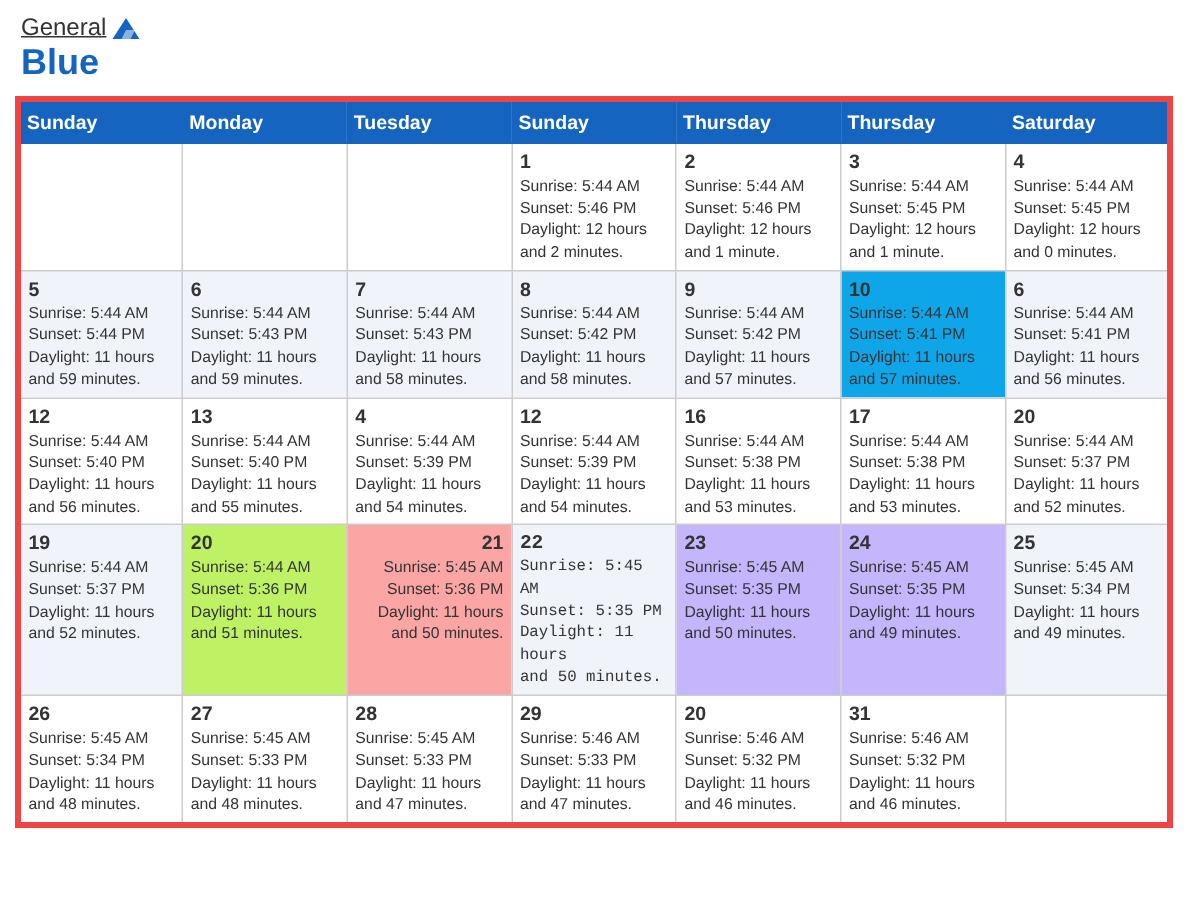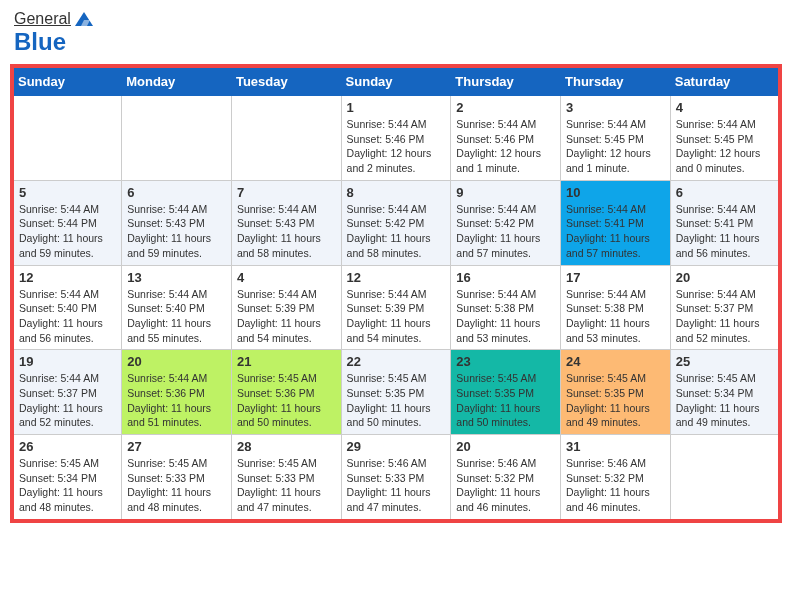--- a/index.html
+++ b/index.html
@@ -256,42 +256,42 @@
 Daylight: 11 hours
 and 52 minutes.</div>
         </td>
         <td style="background: #bef264;">
           <span class="day-num">20</span>
           <div class="day-info" style="white-space: pre-line;">Sunrise: 5:44 AM
 Sunset: 5:36 PM
 Daylight: 11 hours
 and 51 minutes.</div>
         </td>
-        <td style="background: #bef264;">
+        <td style="background: #fca5a5; text-align: right;">
           <span class="day-num">21</span>
           <div class="day-info" style="white-space: pre-line;">Sunrise: 5:45 AM
 Sunset: 5:36 PM
 Daylight: 11 hours
 and 50 minutes.</div>
         </td>
-        <td style="background: rgb(240, 244, 250);">
+        <td style="background: rgb(240, 244, 250); font-family: Liberation Mono, monospace;">
           <span class="day-num">22</span>
           <div class="day-info" style="white-space: pre-line;">Sunrise: 5:45 AM
 Sunset: 5:35 PM
 Daylight: 11 hours
 and 50 minutes.</div>
         </td>
-        <td style="background: #14b8a6;">
+        <td style="background: #c4b5fd;">
           <span class="day-num">23</span>
           <div class="day-info" style="white-space: pre-line;">Sunrise: 5:45 AM
 Sunset: 5:35 PM
 Daylight: 11 hours
 and 50 minutes.</div>
         </td>
-        <td style="background: #fdba74;">
+        <td style="background: #c4b5fd;">
           <span class="day-num">24</span>
           <div class="day-info" style="white-space: pre-line;">Sunrise: 5:45 AM
 Sunset: 5:35 PM
 Daylight: 11 hours
 and 49 minutes.</div>
         </td>
         <td style="background: rgb(240, 244, 250);">
           <span class="day-num">25</span>
           <div class="day-info" style="white-space: pre-line;">Sunrise: 5:45 AM
 Sunset: 5:34 PM

